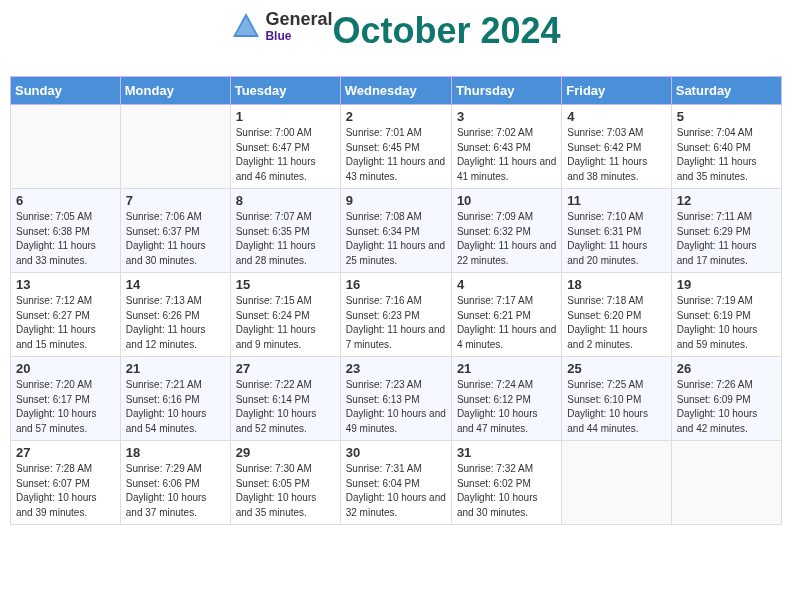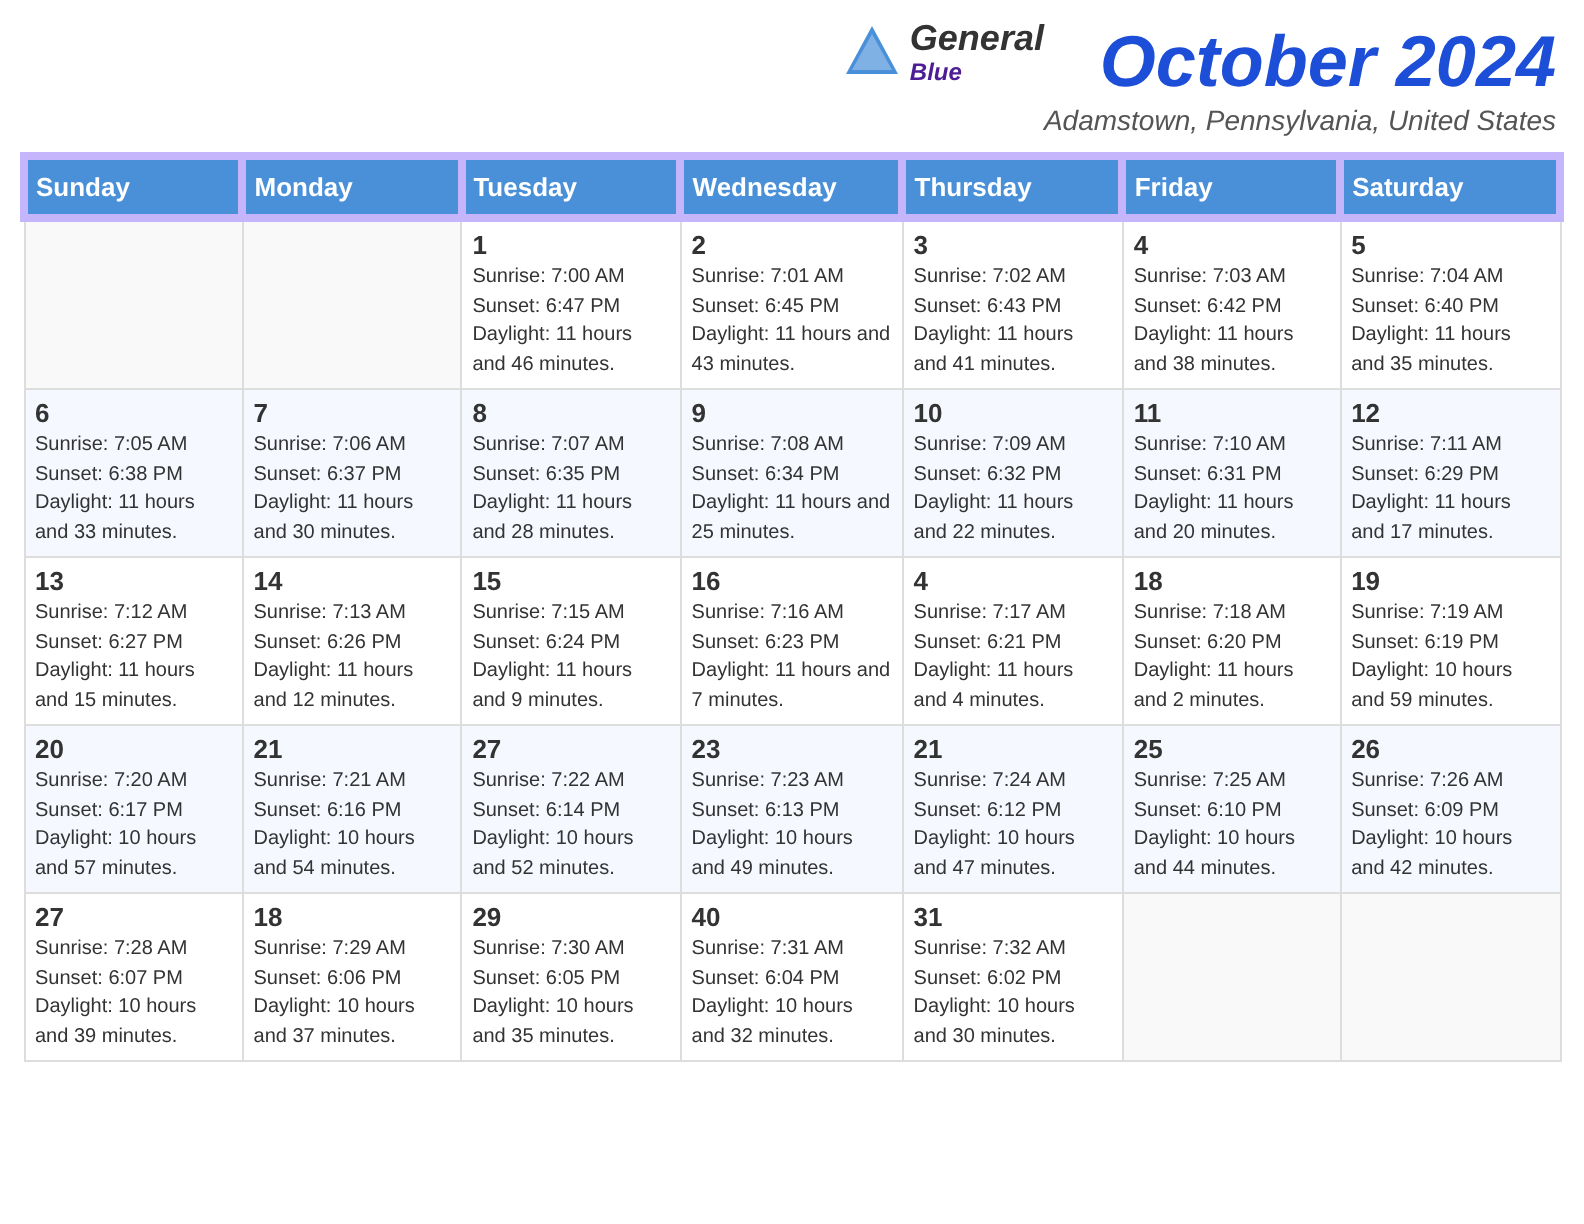--- a/index.html
+++ b/index.html
@@ -5,25 +5,24 @@
     * { box-sizing: border-box; margin: 0; padding: 0; }
     body {
       font-family: Arial, sans-serif;
       background: #fff;
       width: 792px;
       min-height: 612px;
       padding: 10px;
     }
     .header {
       display: flex;
-      justify-content: flex-end;
+      justify-content: center;
       align-items: flex-start;
-      margin-bottom: 8px;
+      margin-bottom: 24px;
       padding: 0 4px;
-      font-style: italic;
     }
     .logo {
       display: flex;
       align-items: center;
       gap: 4px;
     }
     .logo-text {
       display: flex;
       flex-direction: column;
       line-height: 1.1;
@@ -41,39 +40,39 @@
     .logo-icon {
       width: 30px;
       height: 30px;
     }
     .title-block {
       text-align: right;
     }
     .month-title {
       font-size: 36px;
       font-weight: bold;
-      color: #1d4ed8;
+      color: #0f766e;
     }
     .location {
       font-size: 14px;
       color: #555;
     }
     .calendar {
       width: 100%;
       border-collapse: collapse;
       border: 1px solid #ccc;
     }
     .calendar th {
       background-color: #4a90d9;
       color: #fff;
       font-size: 13px;
       font-weight: bold;
       padding: 6px 4px;
       text-align: left;
-      border: 4px solid #c4b5fd;
+      border: 1px solid #c4b5fd;
     }
     .calendar td {
       vertical-align: top;
       padding: 4px 5px;
       border: 1px solid #ddd;
       font-size: 10.5px;
       color: #333;
       background: #fff;
       width: 113px;
       min-height: 80px;
@@ -108,21 +107,20 @@
       <polygon points="15,2 28,26 2,26" fill="#4a90d9"></polygon>
       <polygon points="15,6 25,24 5,24" fill="#fff" opacity="0.3"></polygon>
     </svg>
     <div class="logo-text">
       <span class="logo-general">General</span>
       <span class="logo-blue">Blue</span>
     </div>
   </div>
   <div class="title-block">
     <div class="month-title">October 2024</div>
-    <div class="location">Adamstown, Pennsylvania, United States</div>
   </div>
 </div>
 
 <table class="calendar">
   <thead>
     <tr>
     <th>Sunday</th>
         <th>Monday</th>
         <th>Tuesday</th>
         <th>Wednesday</th>
@@ -253,21 +251,21 @@
         </td>
         <td>
           <span class="day-number">18</span>
           <div class="day-info">Sunrise: 7:29 AM<br>Sunset: 6:06 PM<br>Daylight: 10 hours and 37 minutes.</div>
         </td>
         <td>
           <span class="day-number">29</span>
           <div class="day-info">Sunrise: 7:30 AM<br>Sunset: 6:05 PM<br>Daylight: 10 hours and 35 minutes.</div>
         </td>
         <td>
-          <span class="day-number">40</span>
+          <span class="day-number">30</span>
           <div class="day-info">Sunrise: 7:31 AM<br>Sunset: 6:04 PM<br>Daylight: 10 hours and 32 minutes.</div>
         </td>
         <td>
           <span class="day-number">31</span>
           <div class="day-info">Sunrise: 7:32 AM<br>Sunset: 6:02 PM<br>Daylight: 10 hours and 30 minutes.</div>
         </td>
         <td class="empty-cell"></td>
         <td class="empty-cell"></td>
       </tr>
     </tbody>

